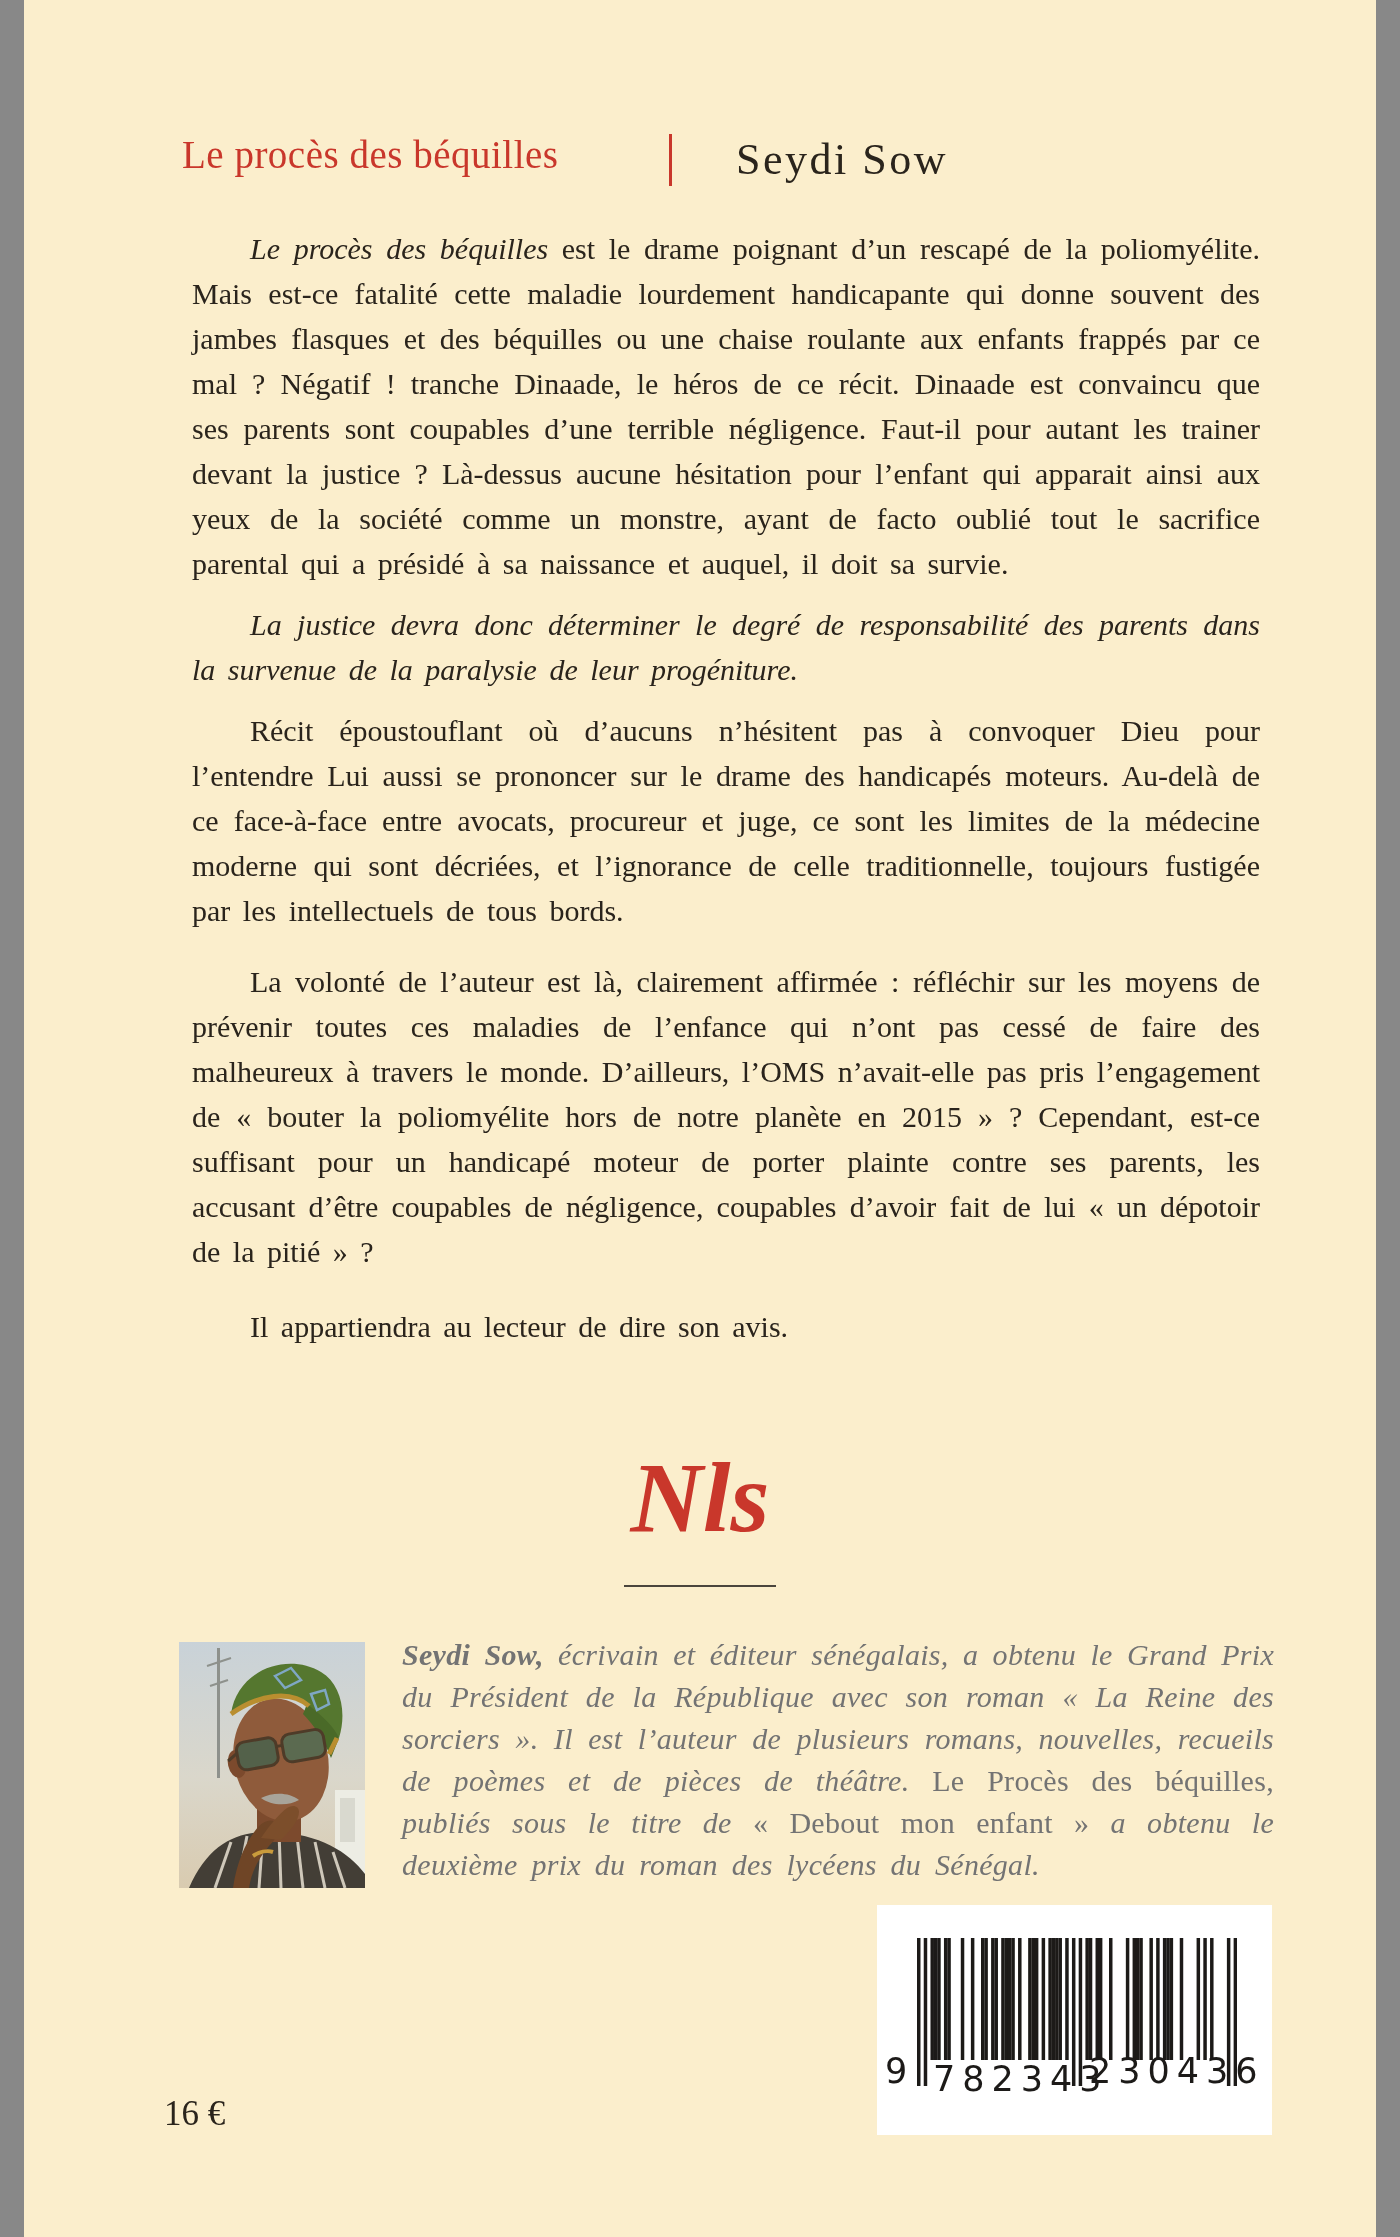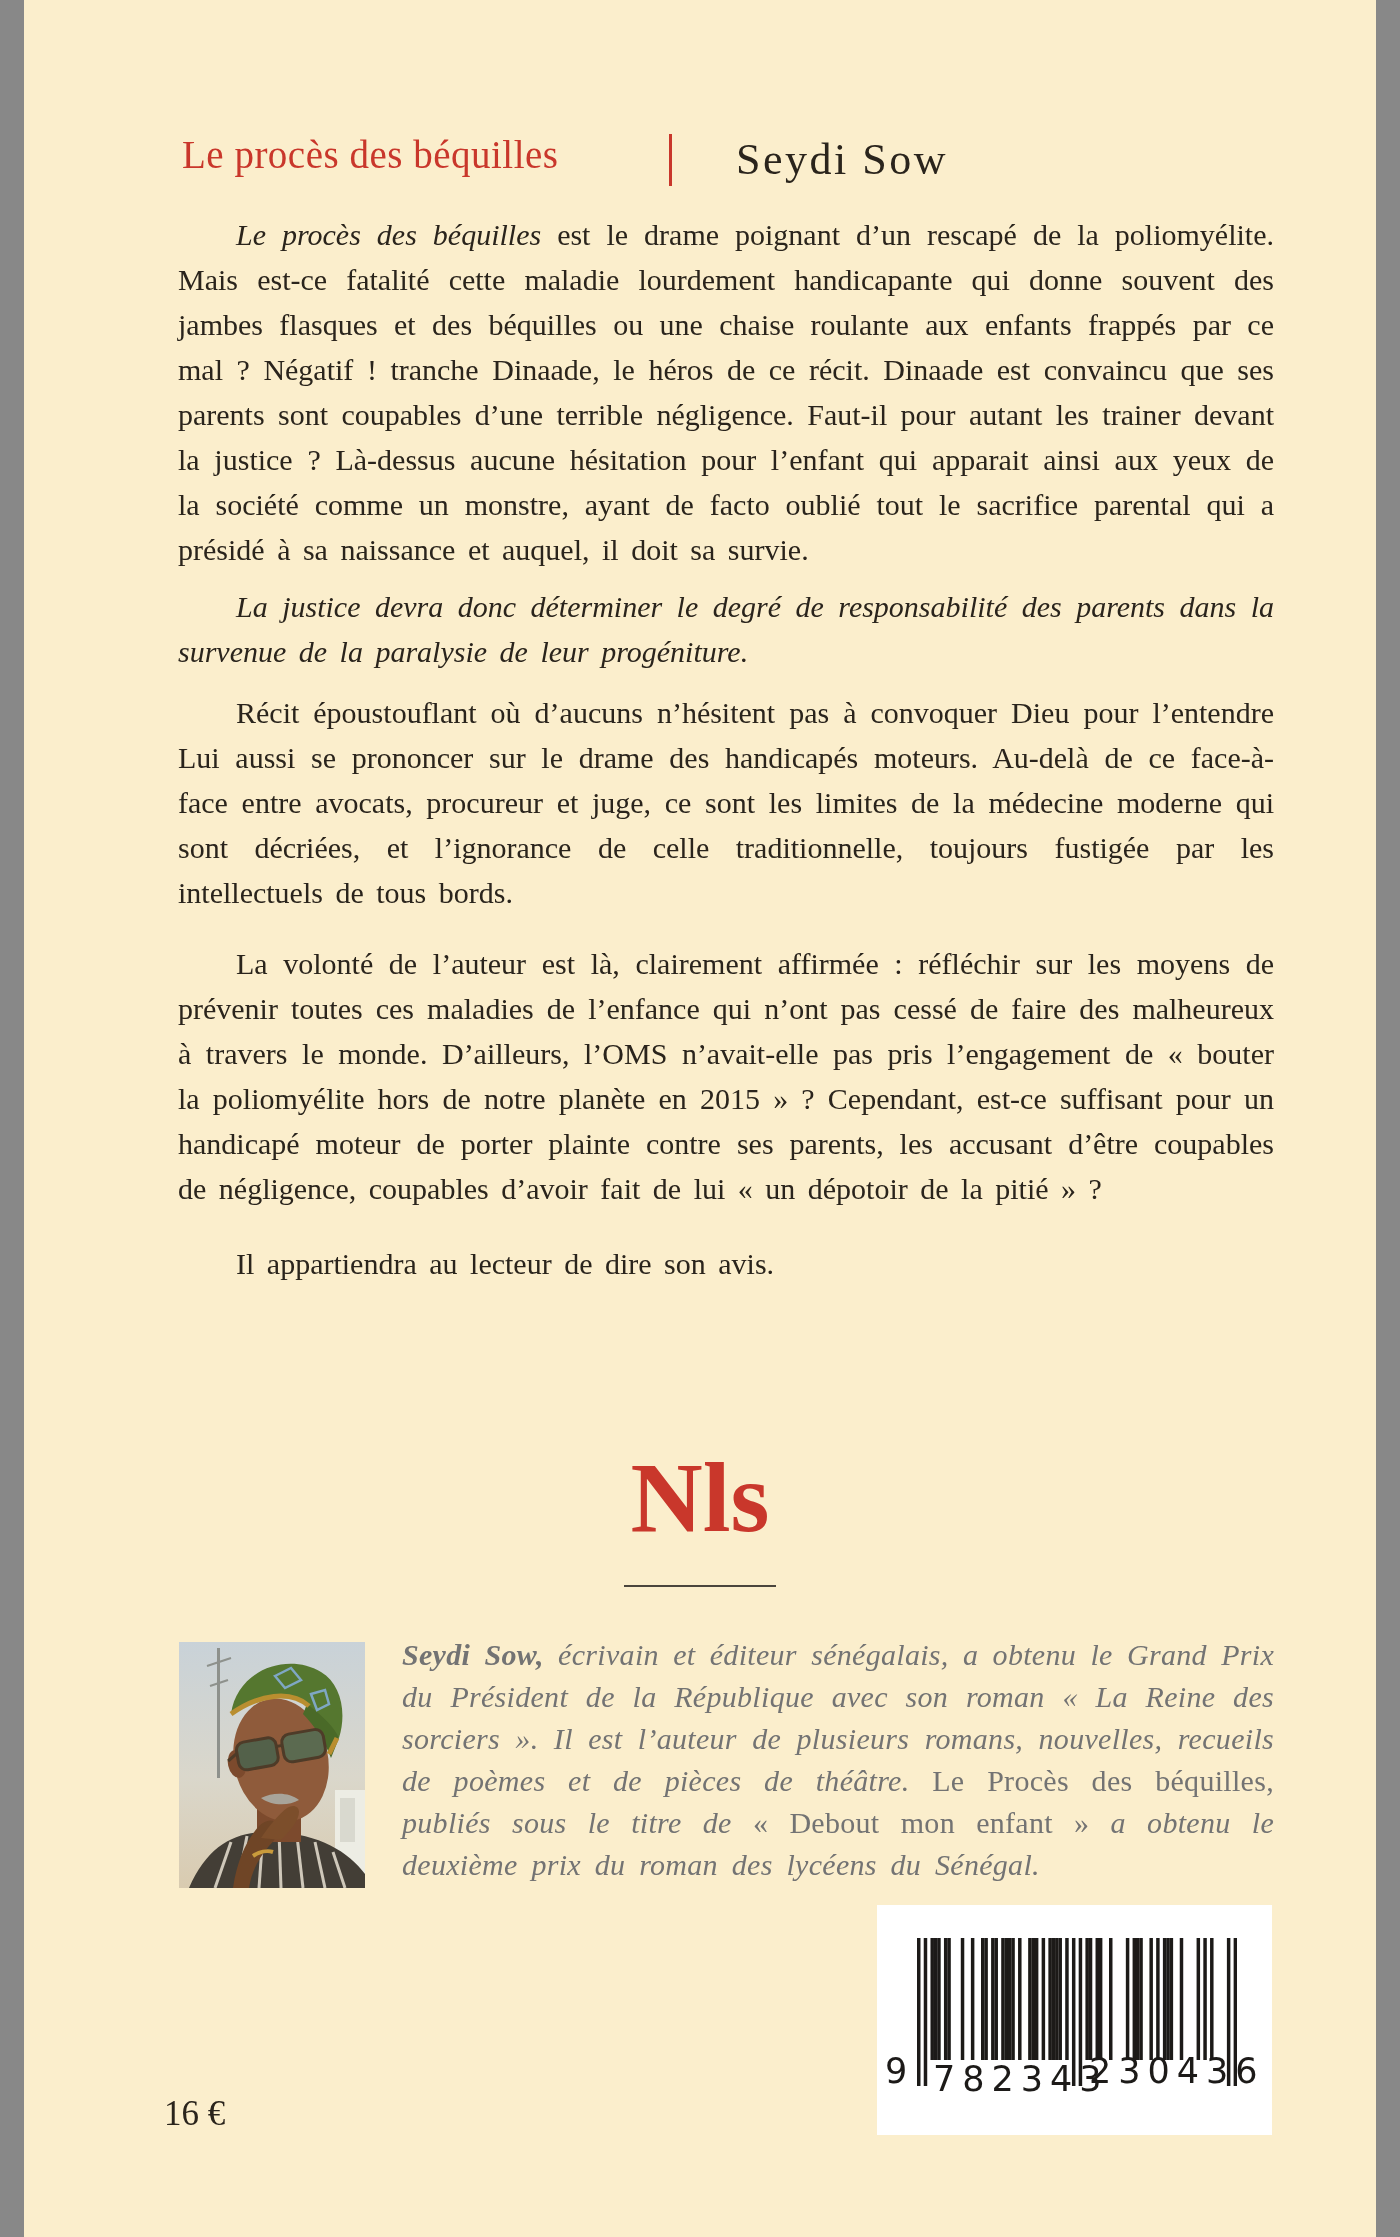--- a/index.html
+++ b/index.html
@@ -37,34 +37,34 @@
     font-size:44px;color:var(--ink);
     letter-spacing:2.5px;white-space:nowrap;
   }
   
   .synopsis{
     position:absolute;left:152px;top:210px;width:1100px;
     font-size:30px;line-height:45px;
     text-align:justify;text-align-last:left;
     word-spacing:5px;
   }
-  .synopsis p{margin:2px;text-indent:58px;}
+  .synopsis p{margin:16px;text-indent:58px;}
   .synopsis p.sp1{margin-bottom:12px;}
   .synopsis p.sp2{margin-bottom:16px;font-style:italic;}
   .synopsis p.sp3{margin-bottom:26px;}
   .synopsis p.sp4{margin-bottom:30px;}
   .lead-italic{font-style:italic;}
   
   .publisher-logo{
     position:absolute;left:0;top:1448px;width:100%;
     text-align:center;
   }
   .publisher-logo .logo-text{
     font-size:100px;line-height:100px;
-    font-weight:bold;
+    font-style:italic;font-weight:bold;
     color:var(--red);
     font-family:"Liberation Serif","DejaVu Serif",serif;
   }
   .logo-underline{
     position:absolute;left:50%;top:1585px;
     transform:translateX(-50%);
     width:152px;height:0;
     border-top:2px solid #4A453C;
   }
   

